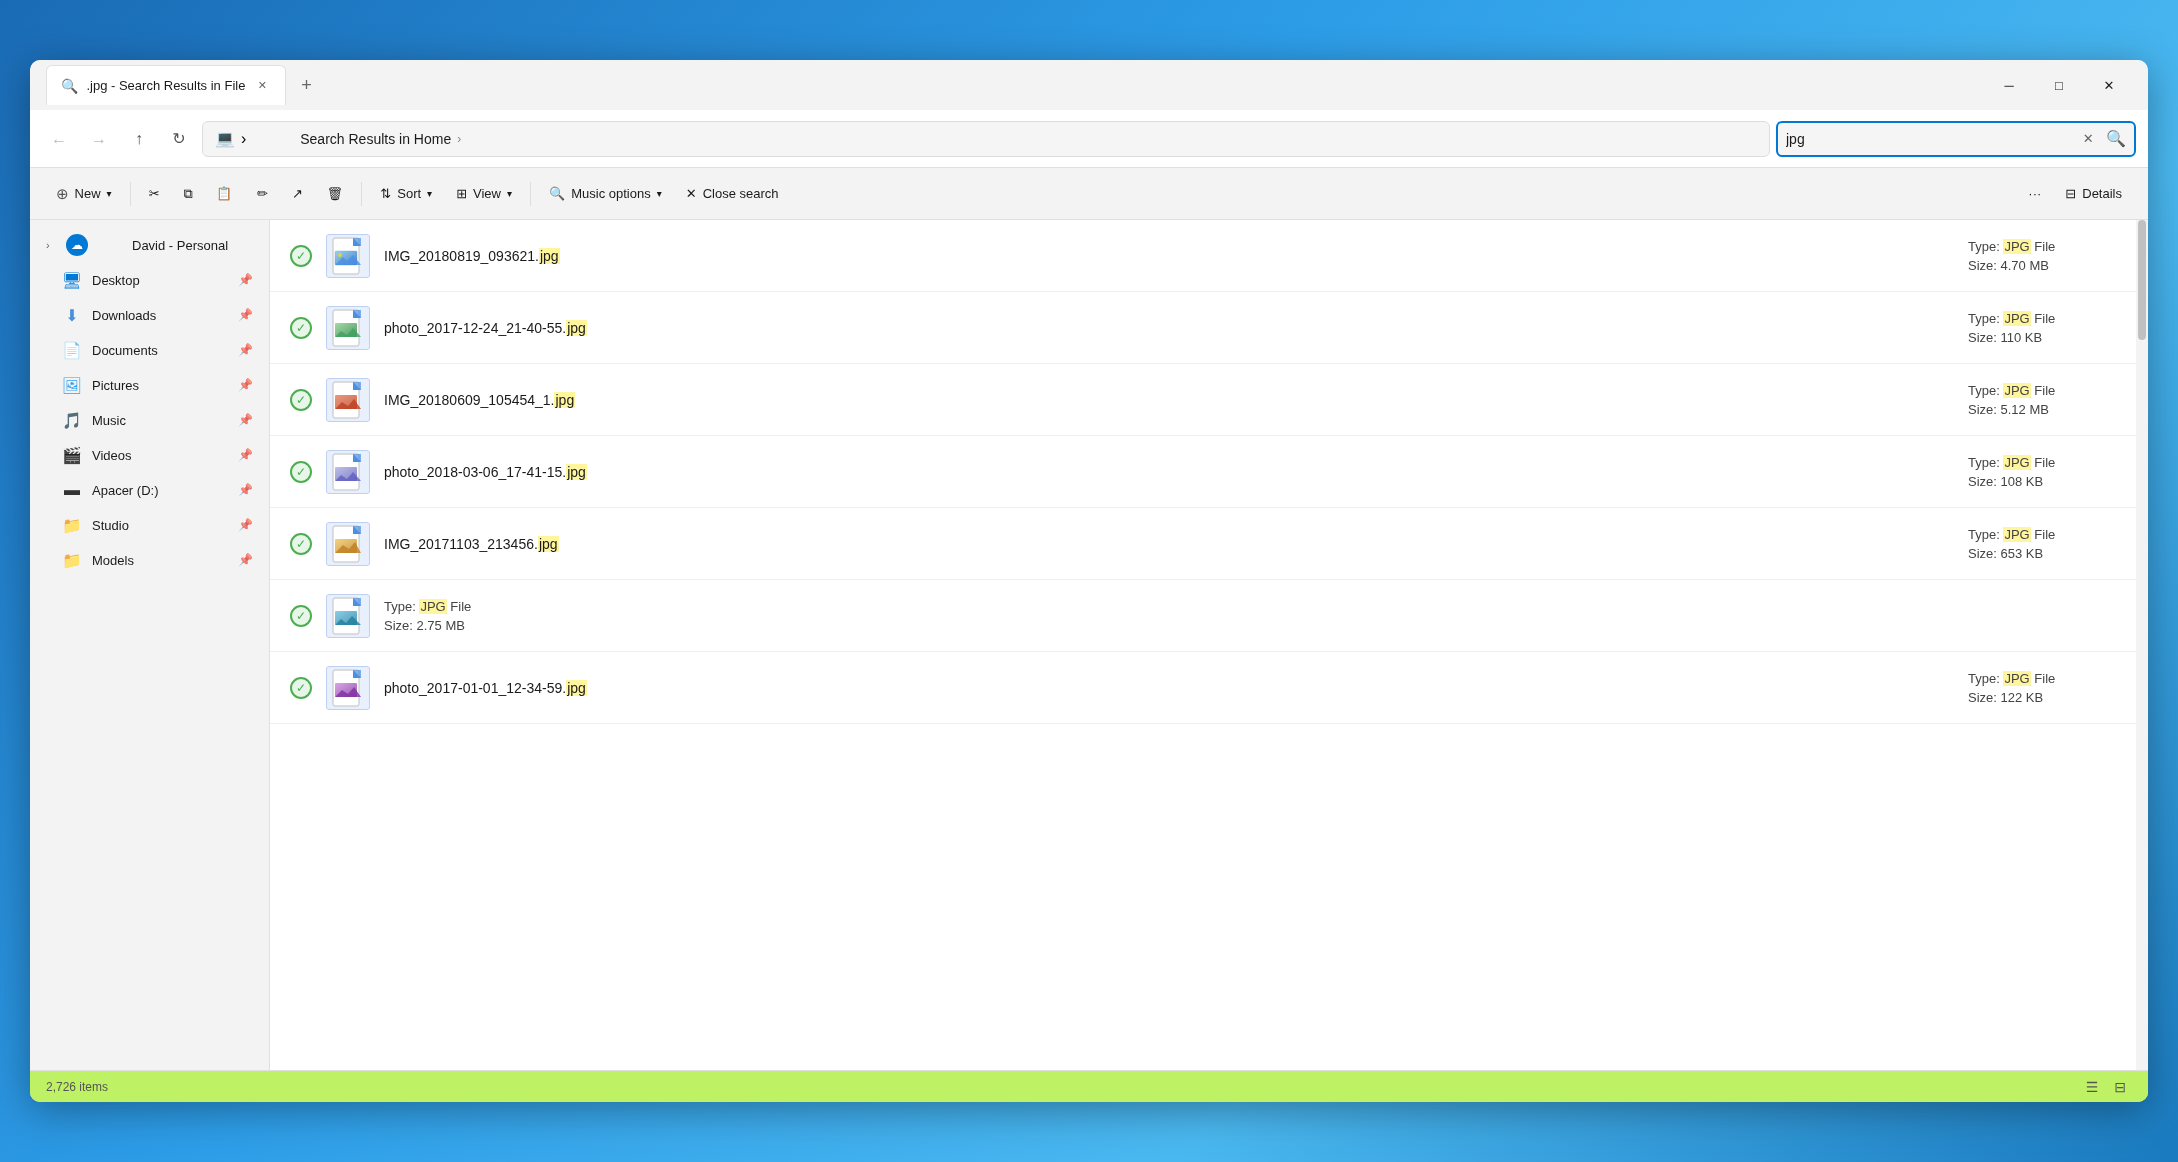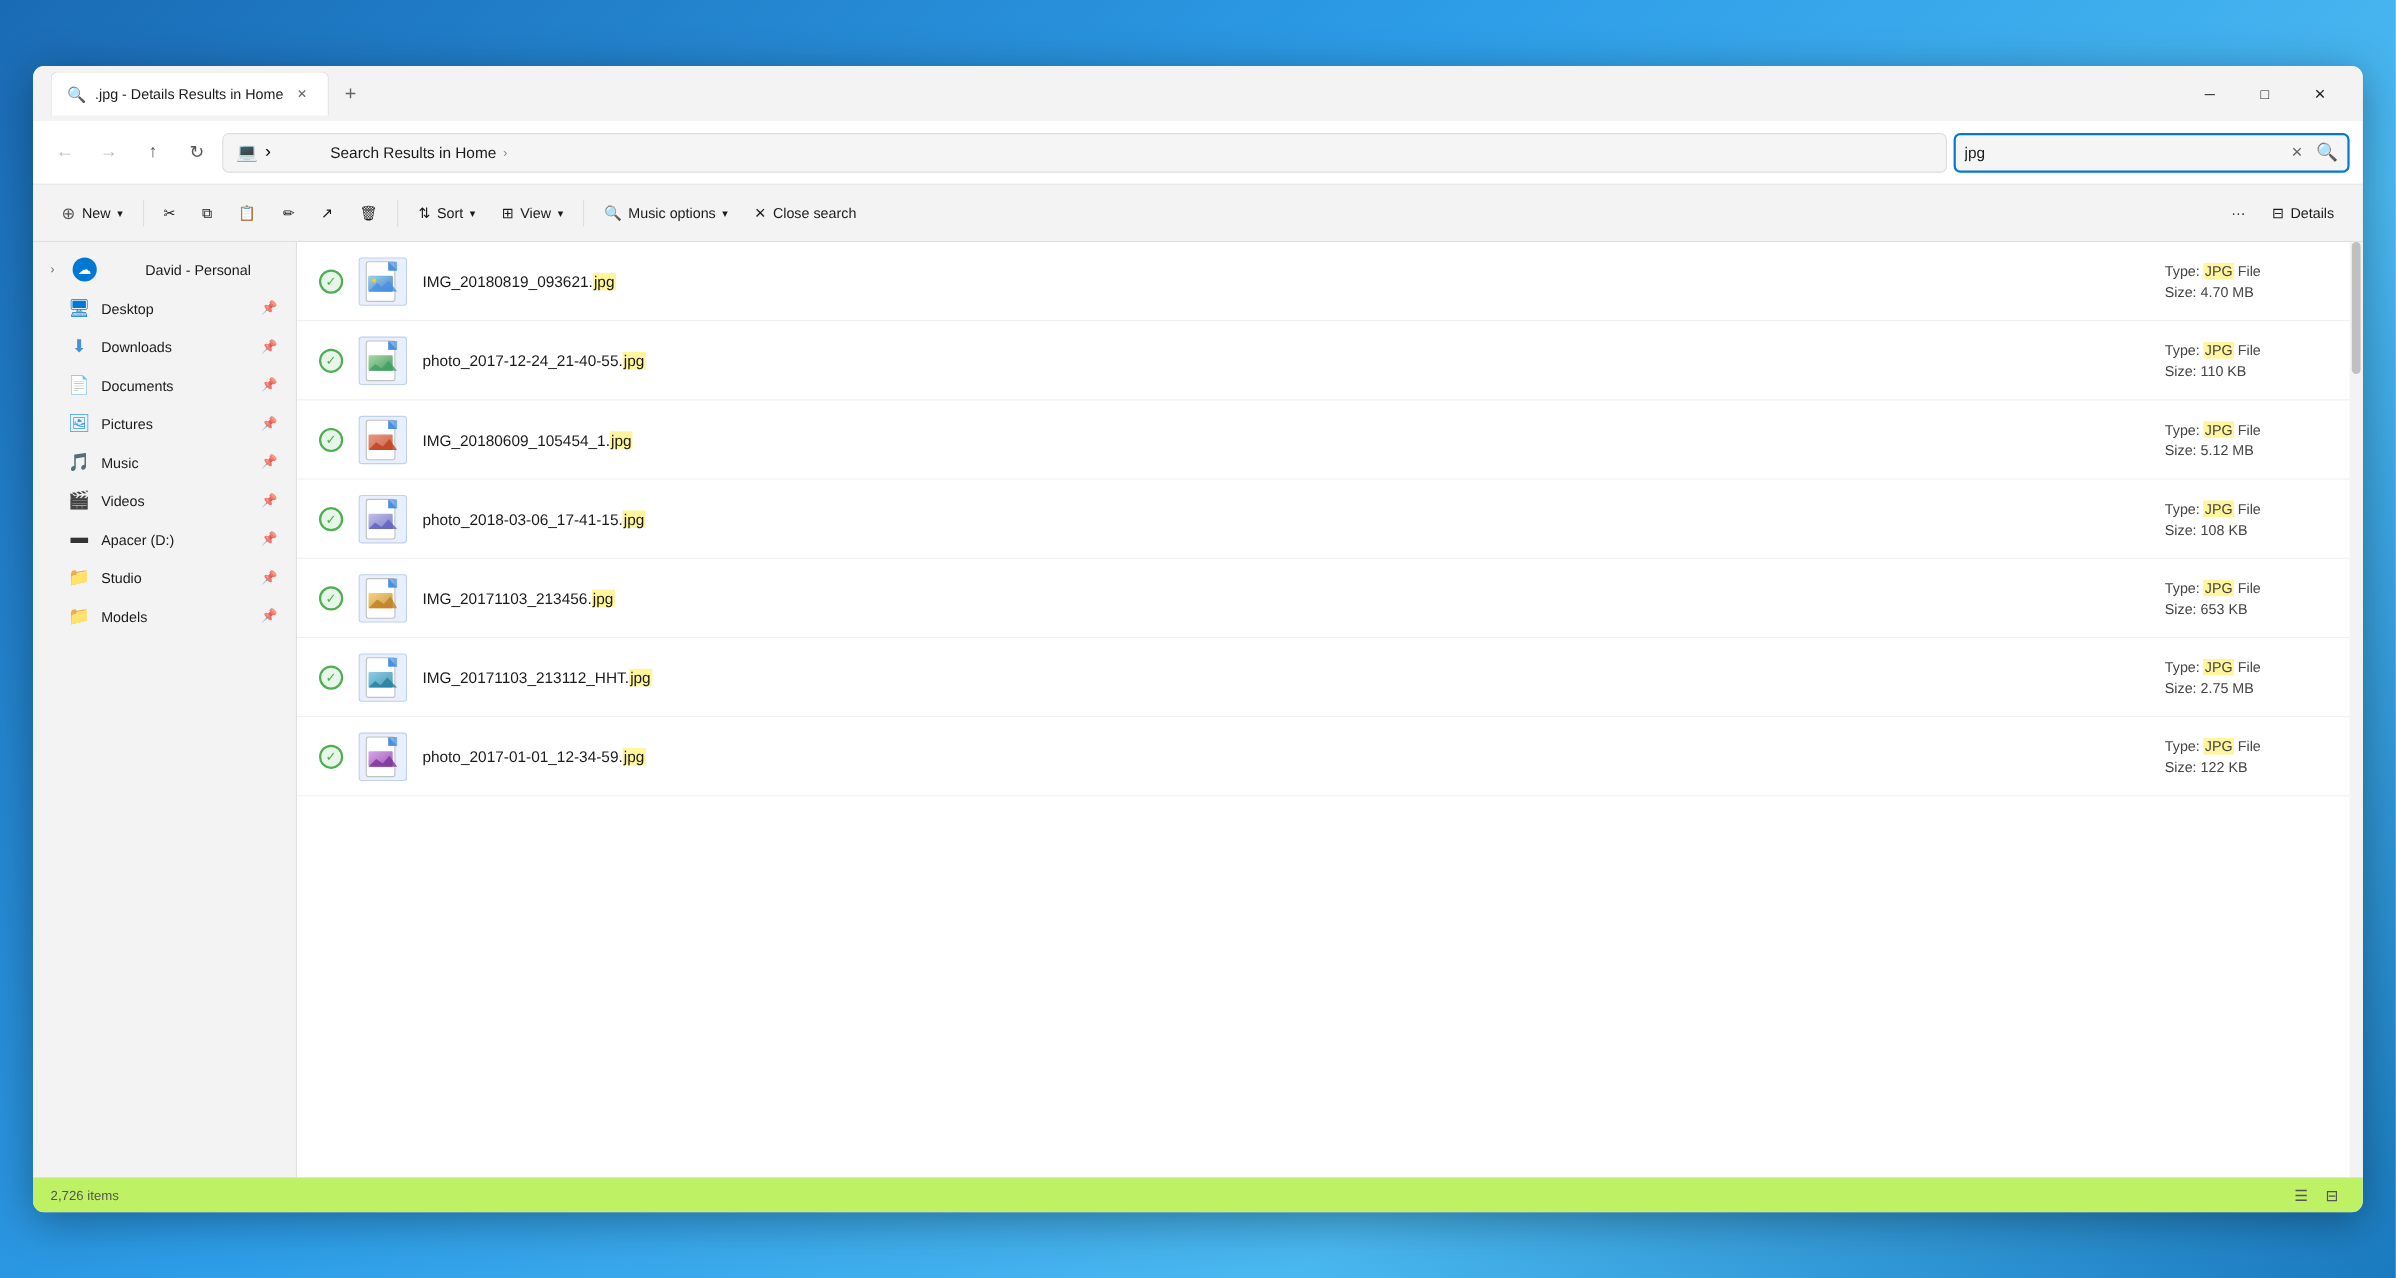--- a/index.html
+++ b/index.html
@@ -481,21 +481,21 @@
     .folder-icon { color: #f0c040; }
   </style>
 </head>
 <body>
 
 <div class="window">
 
   <div class="title-bar">
     <div class="tab">
       <span class="tab-search-icon">🔍</span>
-      <span class="tab-title">.jpg - Details Results in Home</span>
+      <span class="tab-title">.jpg - Search Results in File</span>
       <span class="tab-close">✕</span>
     </div>
     <div class="tab-new">+</div>
     <div class="title-bar-spacer"></div>
     <div class="window-controls">
       <div class="wc-btn">─</div>
       <div class="wc-btn">□</div>
       <div class="wc-btn wc-close">✕</div>
     </div>
   </div>
@@ -797,25 +797,20 @@
                 <defs>
                   <linearGradient id="grad6" x1="0%" y1="0%" x2="100%" y2="100%">
                     <stop offset="0%" style="stop-color:#70c0e0;stop-opacity:1"></stop>
                     <stop offset="100%" style="stop-color:#2080a0;stop-opacity:1"></stop>
                   </linearGradient>
                 </defs>
                 <polygon points="4,28 10,22 15,26 21,19 30,28" fill="#2080a0" opacity="0.8"></polygon>
               </svg>
             </div>
           </div>
-          <div class="file-name-area">
-            <span class="file-name">
-              <span>IMG_20171103_213112_HHT.</span><span class="highlight">jpg</span>
-            </span>
-          </div>
           <div class="file-meta">
             <span class="file-type">Type: <span class="highlight">JPG</span> File</span>
             <span class="file-size">Size: 2.75 MB</span>
           </div>
         </div>
 
         <div class="file-row">
           <div class="file-check">✓</div>
           <div class="file-icon-container">
             <div class="file-icon-bg">

